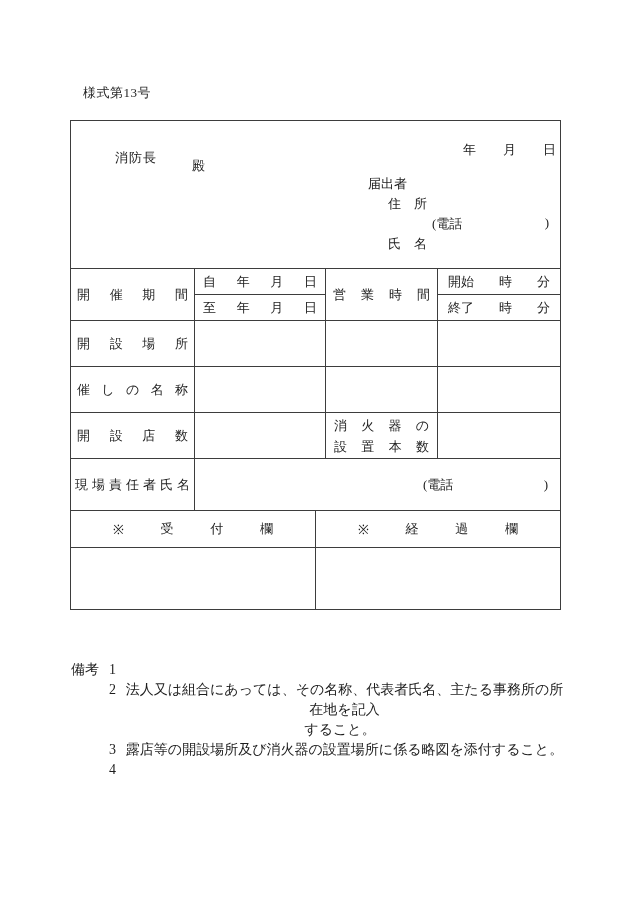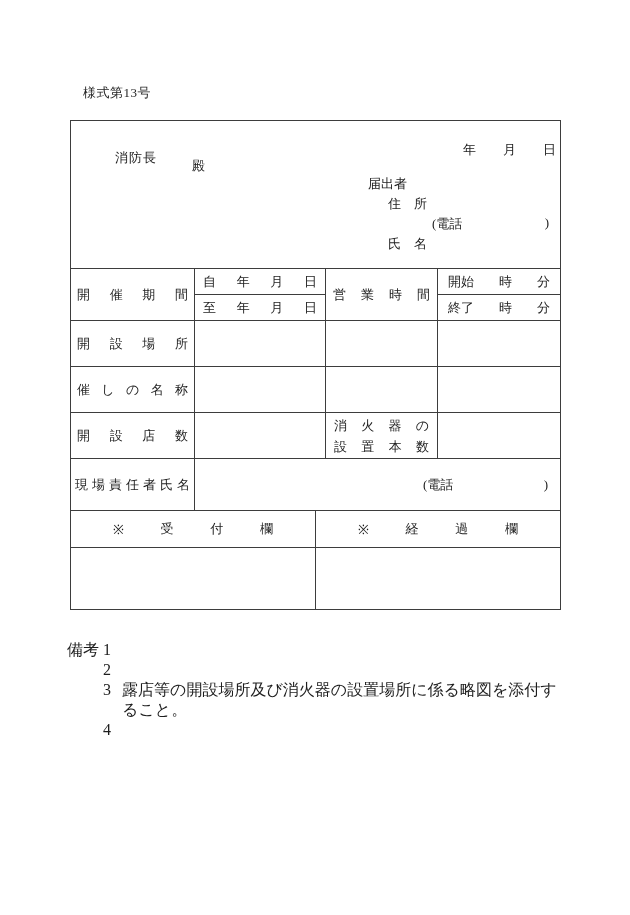--- a/index.html
+++ b/index.html
@@ -69,21 +69,21 @@
   .half-l{width:245px;}
   .half-r{flex:1;}
   .r1{height:52px;}
   .r2{height:46px;}
   .r3{height:46px;}
   .r4{height:46px;}
   .r5{height:52px;}
   .r6{height:37px;}
   .r7{height:62px;}
   
-  .notes{position:absolute;left:67px;top:640px;width:500px;font-size:16px;}
+  .notes{position:absolute;left:67px;top:660px;width:500px;font-size:14px;text-align:center;}
   .note-row{display:flex;line-height:20px;}
   .nh{width:36px;flex:none;}
   .nn{width:19px;flex:none;}
   .nt{flex:1;}
   .cont{margin-left:-9px;}
 </style>
 </head>
 <body>
 
 <div class="page">
@@ -259,20 +259,24 @@
   </div>
 
   <div class="notes">
     <div class="note-row">
       <span class="nh">備考</span>
       <span class="nn">1</span>
     </div>
     <div class="note-row">
       <span class="nh"></span>
       <span class="nn">2</span>
+      <span class="nt">
+        <div>法人又は組合にあっては、その名称、代表者氏名、主たる事務所の所在地を記入</div>
+        <div class="cont">すること。</div>
+      </span>
     </div>
     <div class="note-row">
       <span class="nh"></span>
       <span class="nn">3</span>
       <span class="nt">露店等の開設場所及び消火器の設置場所に係る略図を添付すること。</span>
     </div>
     <div class="note-row">
       <span class="nh"></span>
       <span class="nn">4</span>
     </div>

